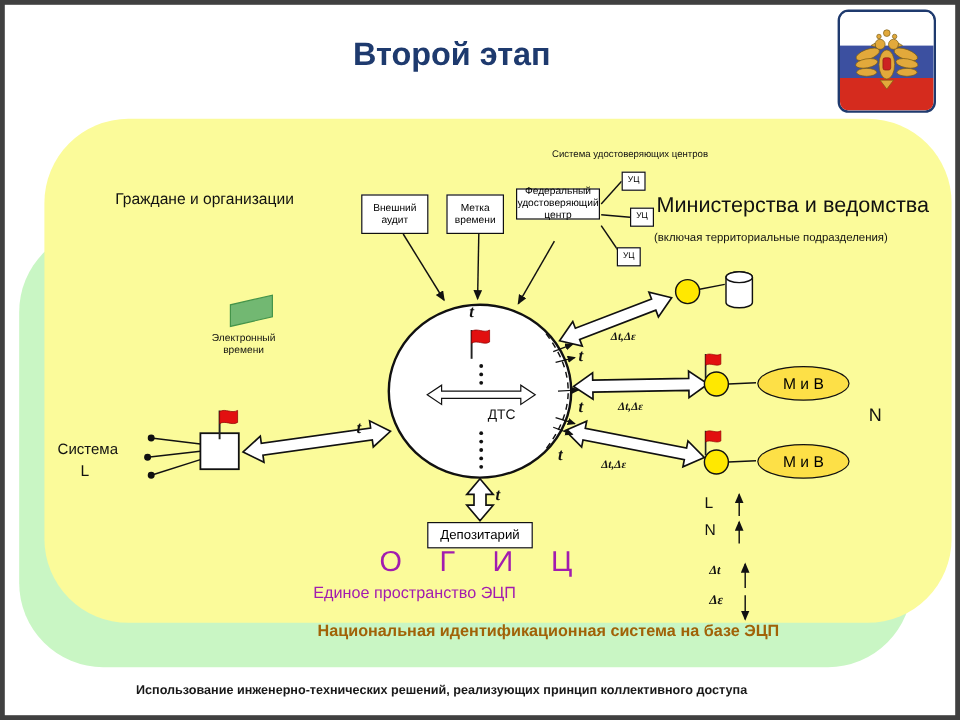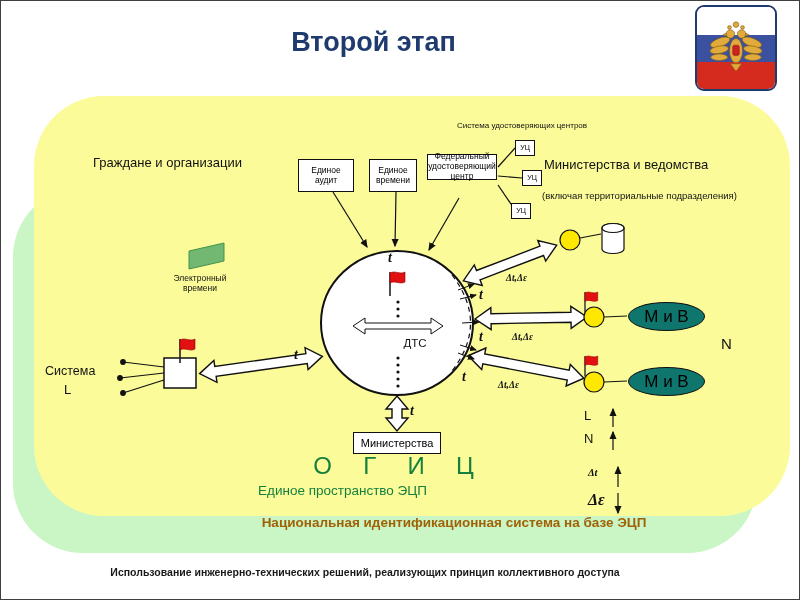--- a/index.html
+++ b/index.html
@@ -1,33 +1,33 @@
 <!DOCTYPE html>
 <html><head>
 <meta charset="utf-8">
 <style>
   html,body{margin:0;padding:0;}
   .slide{position:relative;width:800px;height:600px;background:#ffffff;overflow:hidden;
-         font-family:"Liberation Sans",sans-serif;border:1px solid #404040;box-sizing:border-box;}
+         font-family:"Liberation Sans",sans-serif;border:4px solid #404040;box-sizing:border-box;}
   .title{position:absolute;top:26px;left:0;width:745px;text-align:center;
          font-size:27px;font-weight:bold;color:#1E3A6E;}
   .green-panel{position:absolute;left:12px;top:186px;width:744px;height:366px;
          border-radius:70px;background:#C9F6C4;}
   .yellow-panel{position:absolute;left:33px;top:95px;width:756px;height:420px;
          border-radius:70px;background:#FBFB9A;}
   .overlay{position:absolute;left:0;top:0;pointer-events:none;}
   .lbl{position:absolute;color:#111;line-height:1.15;}
   .b{font-weight:normal;}
   .box{position:absolute;display:flex;align-items:center;justify-content:center;
        text-align:center;background:#fff;border:1.2px solid #111;font-size:8.5px;
        line-height:1.15;box-sizing:border-box;}
   .ellipse{position:absolute;display:flex;align-items:center;justify-content:center;
-       background:#0f766e;border:1.5px solid #111;border-radius:50%;font-size:17px;box-sizing:border-box;}
+       background:#fde047;border:1.5px solid #111;border-radius:50%;font-size:13px;box-sizing:border-box;}
   .ser{font-family:"Liberation Serif",serif;font-weight:bold;font-style:italic;}
-  .red{color:#15803d;}
+  .red{color:#a21caf;}
   .band{position:absolute;left:125px;top:514px;width:656px;text-align:center;
         font-size:13.5px;font-weight:bold;color:#a16207;}
   .footer{position:absolute;left:0;top:565px;width:728px;text-align:center;
         font-size:10.5px;font-weight:bold;color:#191919;}
   .emblem{position:absolute;left:694px;top:4px;width:82px;height:86px;border:2px solid #1F3A6E;
         border-radius:9px;overflow:hidden;background:#fff;box-sizing:border-box;}
   .stripe-w{position:absolute;left:0;top:0;width:100%;height:34%;background:#ffffff;}
   .stripe-b{position:absolute;left:0;top:34%;width:100%;height:33%;background:#3C50A0;}
   .stripe-r{position:absolute;left:0;top:67%;width:100%;height:33%;background:#D52B1E;}
   .eagle{position:absolute;left:11px;top:9px;}
@@ -150,55 +150,55 @@
     <g stroke="#111" stroke-width="1.2">
       <line x1="612" y1="426" x2="612" y2="408" marker-end="url(#ah)"></line>
       <line x1="612" y1="449" x2="612" y2="431" marker-end="url(#ah)"></line>
       <line x1="617" y1="486" x2="617" y2="466" marker-end="url(#ah)"></line>
       <line x1="617" y1="492" x2="617" y2="512" marker-end="url(#ah)"></line>
     </g>
   </svg>
 
   <div class="lbl b" style="left:92px;top:155px;font-size:13px;">Граждане и организации</div>
   <div class="lbl b" style="left:446px;top:120px;width:150px;text-align:center;font-size:8px;">Система удостоверяющих центров</div>
-  <div class="lbl b" style="left:543px;top:157px;font-size:13px;">Министерства и ведомства</div>
+  <div class="lbl b" style="left:543px;top:157px;font-size:18px;">Министерства и ведомства</div>
   <div class="lbl b" style="left:541px;top:190px;font-size:9.5px;">(включая территориальные подразделения)</div>
 
-  <div class="box" style="left:297px;top:158px;width:56px;height:33px;">Единое аудит</div>
-  <div class="box" style="left:368px;top:158px;width:48px;height:33px;">Единое времени</div>
+  <div class="box" style="left:297px;top:158px;width:56px;height:33px;">Внешний аудит</div>
+  <div class="box" style="left:368px;top:158px;width:48px;height:33px;">Метка времени</div>
   <div class="box b" style="left:426px;top:153px;width:70px;height:26px;">Федеральный удостоверяющий центр</div>
   <div class="box" style="left:514px;top:139px;width:20px;height:16px;font-size:7px;">УЦ</div>
   <div class="box" style="left:521px;top:169px;width:20px;height:16px;font-size:7px;">УЦ</div>
   <div class="box" style="left:510px;top:202px;width:20px;height:16px;font-size:7px;">УЦ</div>
 
   <div class="lbl b" style="left:156px;top:273px;width:86px;text-align:center;font-size:8.5px;">Электронный времени</div>
   <div class="lbl b" style="left:44px;top:363px;font-size:12.5px;">Система</div>
   <div class="lbl" style="left:63px;top:382px;font-size:13px;">L</div>
 
   <div class="lbl b" style="left:392px;top:336px;width:44px;text-align:center;font-size:11.5px;">ДТС</div>
-  <div class="box b" style="left:352px;top:431px;width:88px;height:22px;font-size:11px;">Министерства</div>
+  <div class="box b" style="left:352px;top:431px;width:88px;height:22px;font-size:11px;">Депозитарий</div>
 
   <div class="ellipse" style="left:627px;top:301px;width:77px;height:29px;">М и В</div>
   <div class="ellipse" style="left:627px;top:366px;width:77px;height:29px;">М и В</div>
 
   <div class="lbl ser" style="left:387px;top:249px;font-size:14px;">t</div>
   <div class="lbl ser" style="left:293px;top:346px;font-size:14px;">t</div>
   <div class="lbl ser" style="left:478px;top:286px;font-size:14px;">t</div>
   <div class="lbl ser" style="left:478px;top:328px;font-size:14px;">t</div>
   <div class="lbl ser" style="left:461px;top:368px;font-size:14px;">t</div>
   <div class="lbl ser" style="left:409px;top:402px;font-size:14px;">t</div>
 
   <div class="lbl ser" style="left:505px;top:272px;font-size:9.5px;">Δt,Δε</div>
   <div class="lbl ser" style="left:511px;top:331px;font-size:9.5px;">Δt,Δε</div>
   <div class="lbl ser" style="left:497px;top:379px;font-size:9.5px;">Δt,Δε</div>
 
   <div class="lbl" style="left:720px;top:334px;font-size:15px;">N</div>
   <div class="lbl" style="left:583px;top:408px;font-size:13px;">L</div>
   <div class="lbl" style="left:583px;top:431px;font-size:13px;">N</div>
   <div class="lbl ser" style="left:587px;top:466px;font-size:10.5px;">Δt</div>
-  <div class="lbl ser" style="left:587px;top:490px;font-size:16px;text-align:right;">Δε</div>
+  <div class="lbl ser" style="left:587px;top:490px;font-size:11px;text-align:right;">Δε</div>
 
   <div class="lbl b red" style="left:293px;top:451px;width:205px;text-align:center;font-size:24px;letter-spacing:6px;white-space:pre;">О  Г  И  Ц</div>
   <div class="lbl b red" style="left:257px;top:482px;font-size:13.5px;">Единое пространство ЭЦП</div>
   <div class="band">Национальная идентификационная система на базе ЭЦП</div>
   <div class="footer">Использование инженерно-технических решений, реализующих принцип коллективного доступа</div>
 
 </div>
 
 </body></html>

